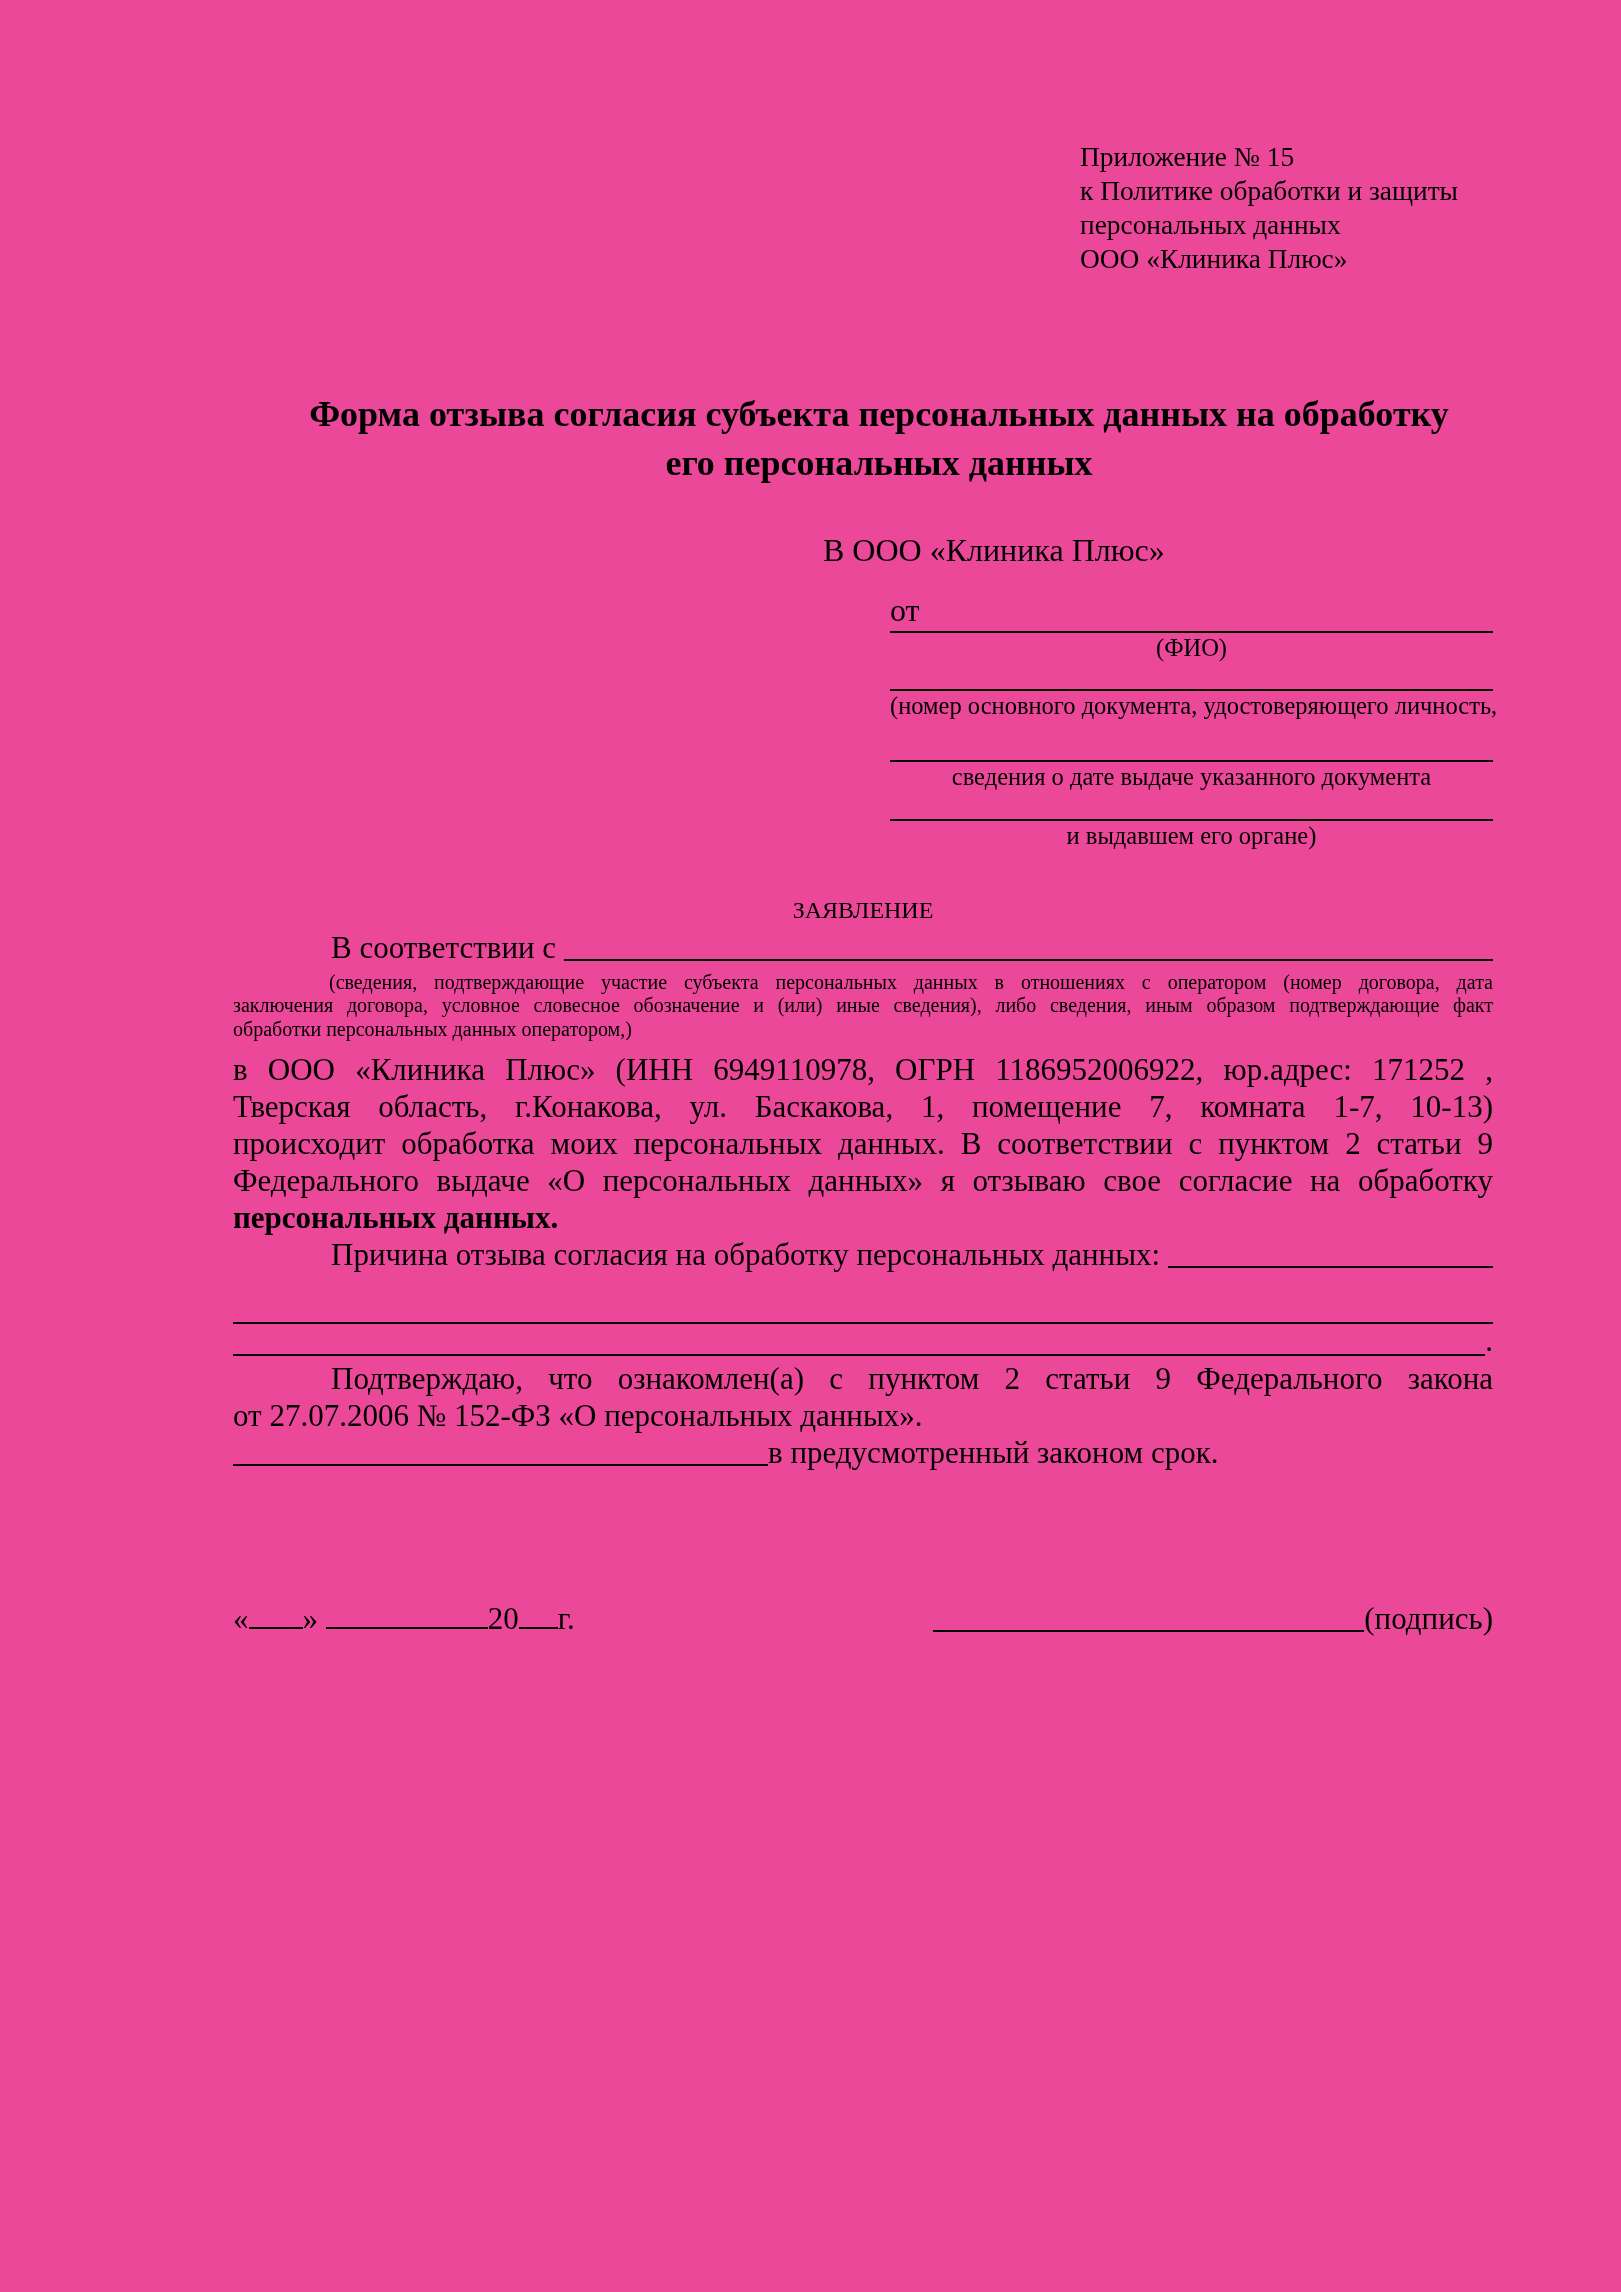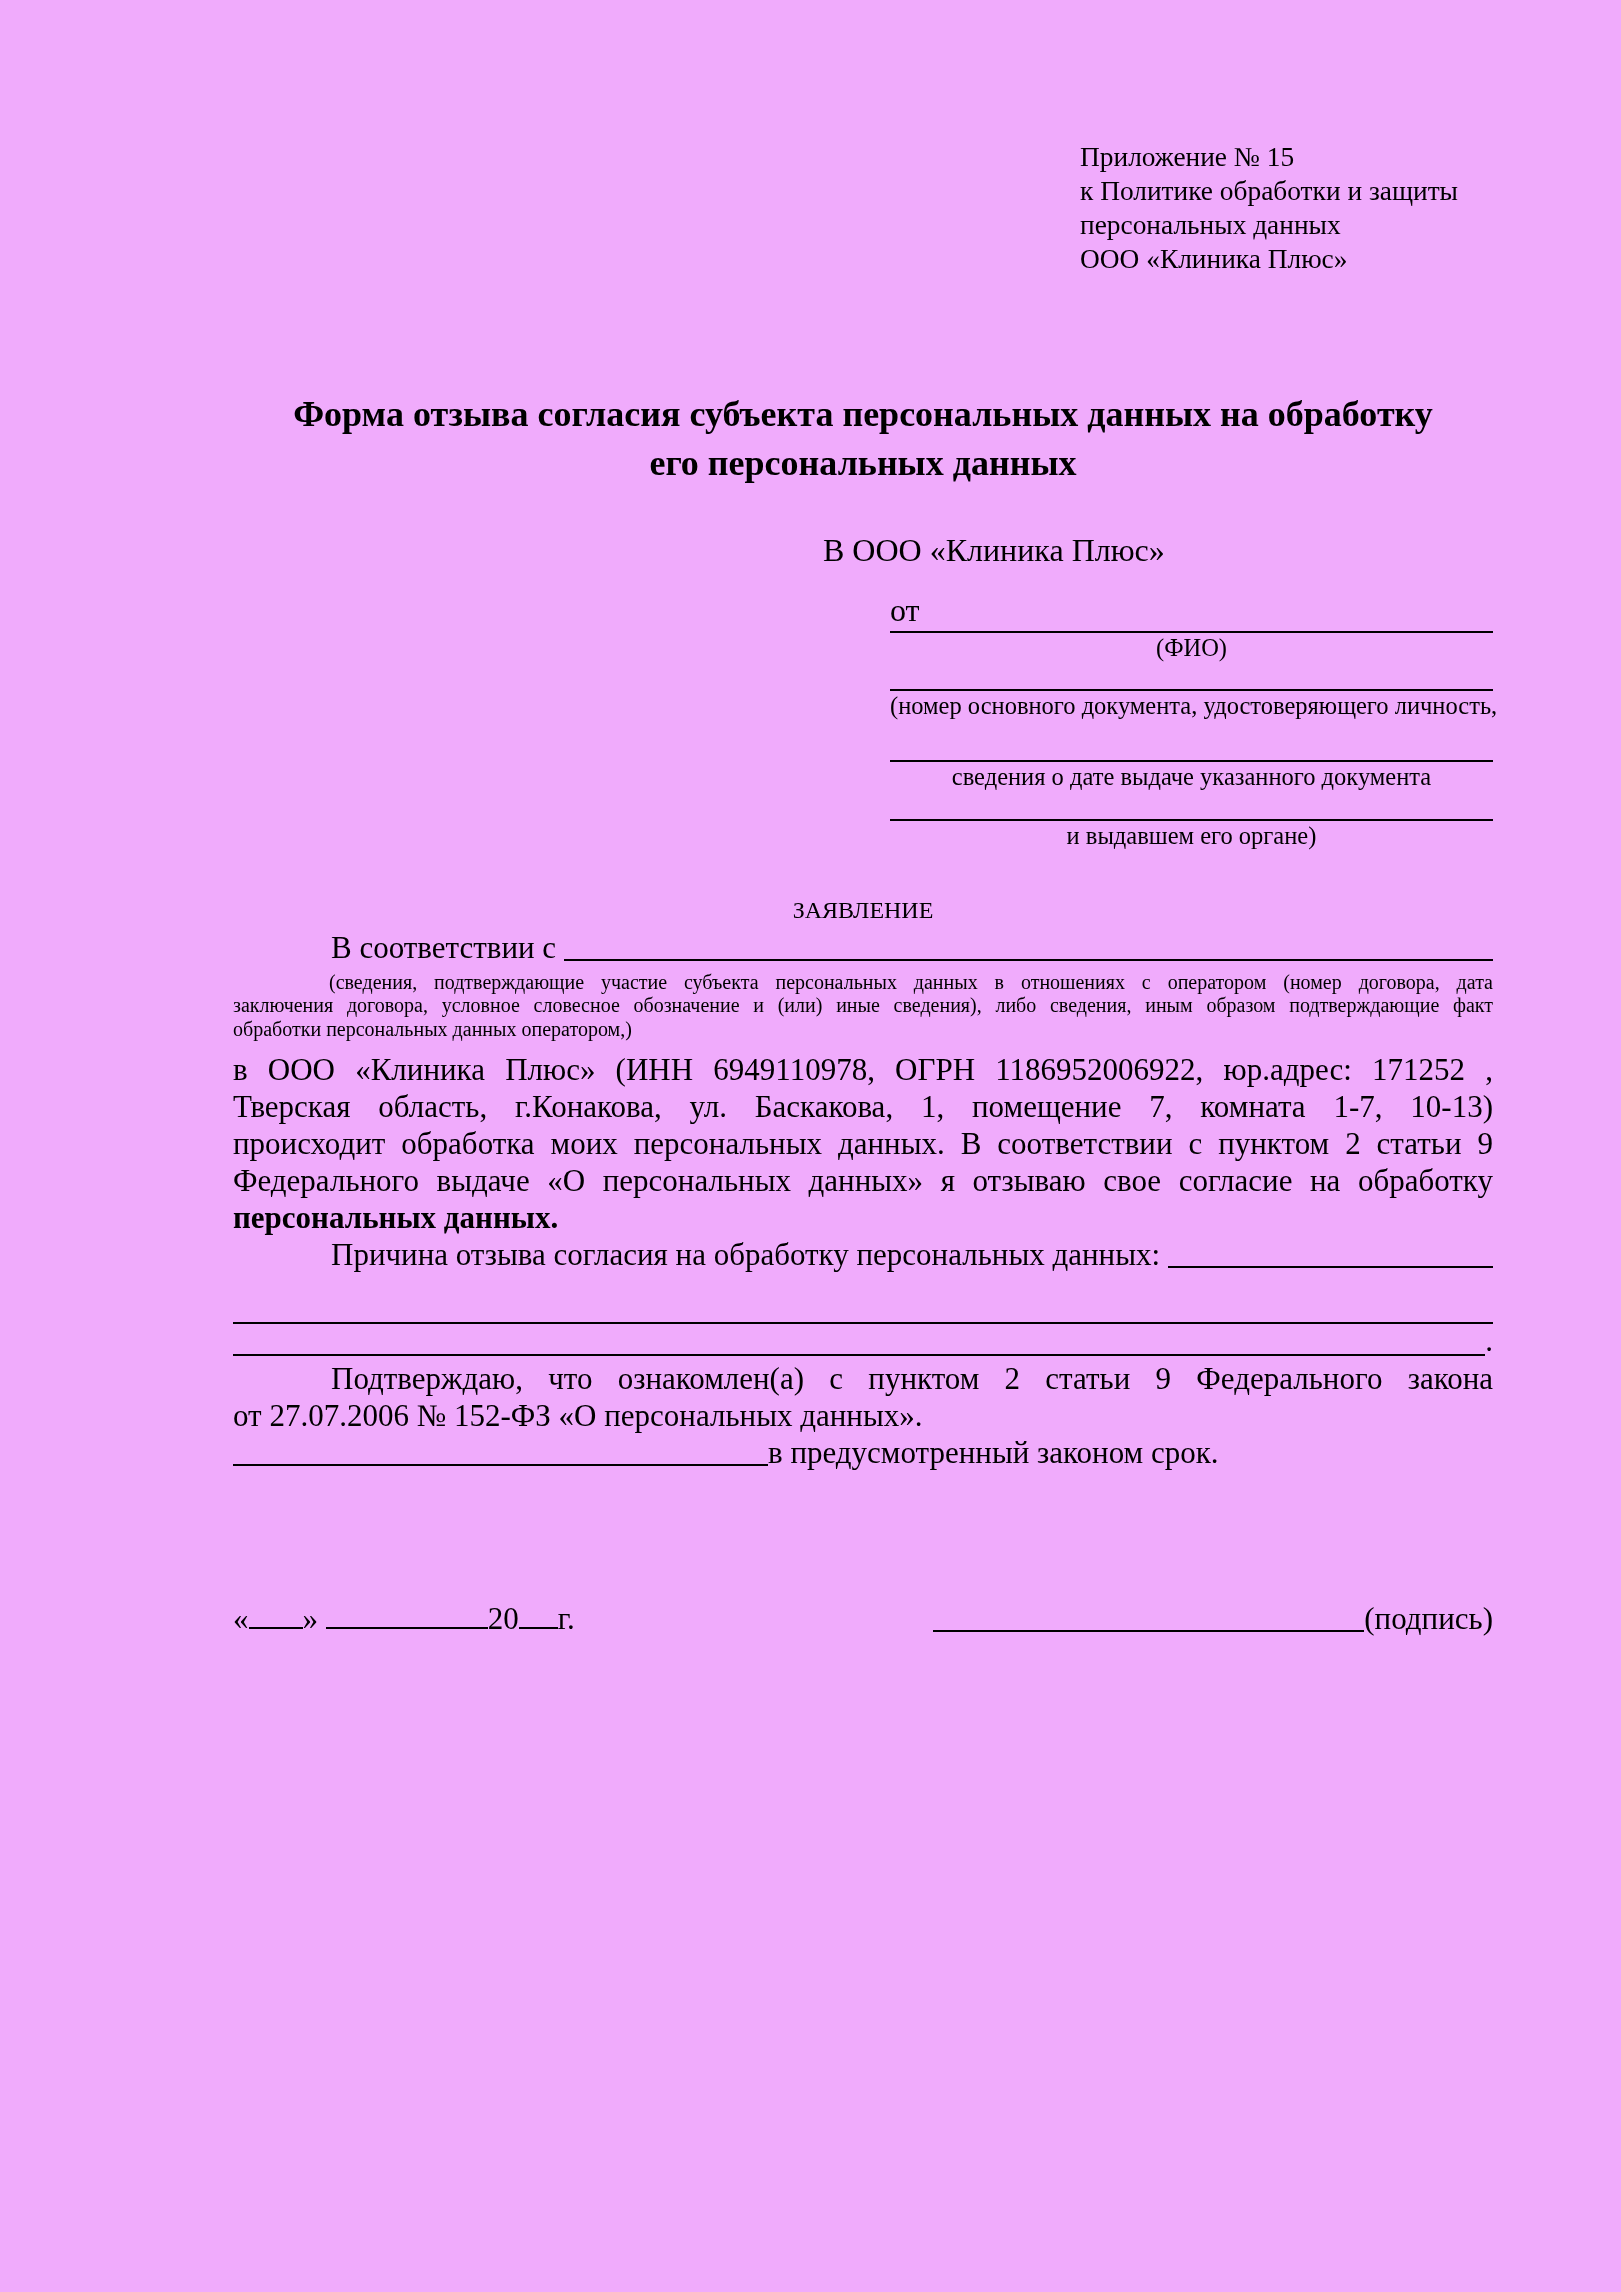--- a/index.html
+++ b/index.html
@@ -1,39 +1,39 @@
 <!DOCTYPE html>
 <html><head>
 <meta charset="utf-8">
 <style>
   html, body { margin: 0; padding: 0; background: #ffffff; }
   .page {
     position: relative;
     width: 1621px;
     height: 2293px;
-    background: #f0abfc;
+    background: #ec4899;
     color: #000000;
     font-family: "Liberation Serif", "DejaVu Serif", serif;
     overflow: hidden;
   }
 
   
   .header-note {
     position: absolute;
     left: 1080px;
     top: 140px;
     font-size: 27.4px;
     line-height: 34px;
     white-space: nowrap;
   }
 
   
   .doc-title {
     position: absolute;
-    left: 233px;
+    left: 249px;
     top: 390px;
     width: 1260px;
     text-align: center;
     font-weight: bold;
     font-size: 36px;
     line-height: 49px;
   }
 
   
   .addressee {

